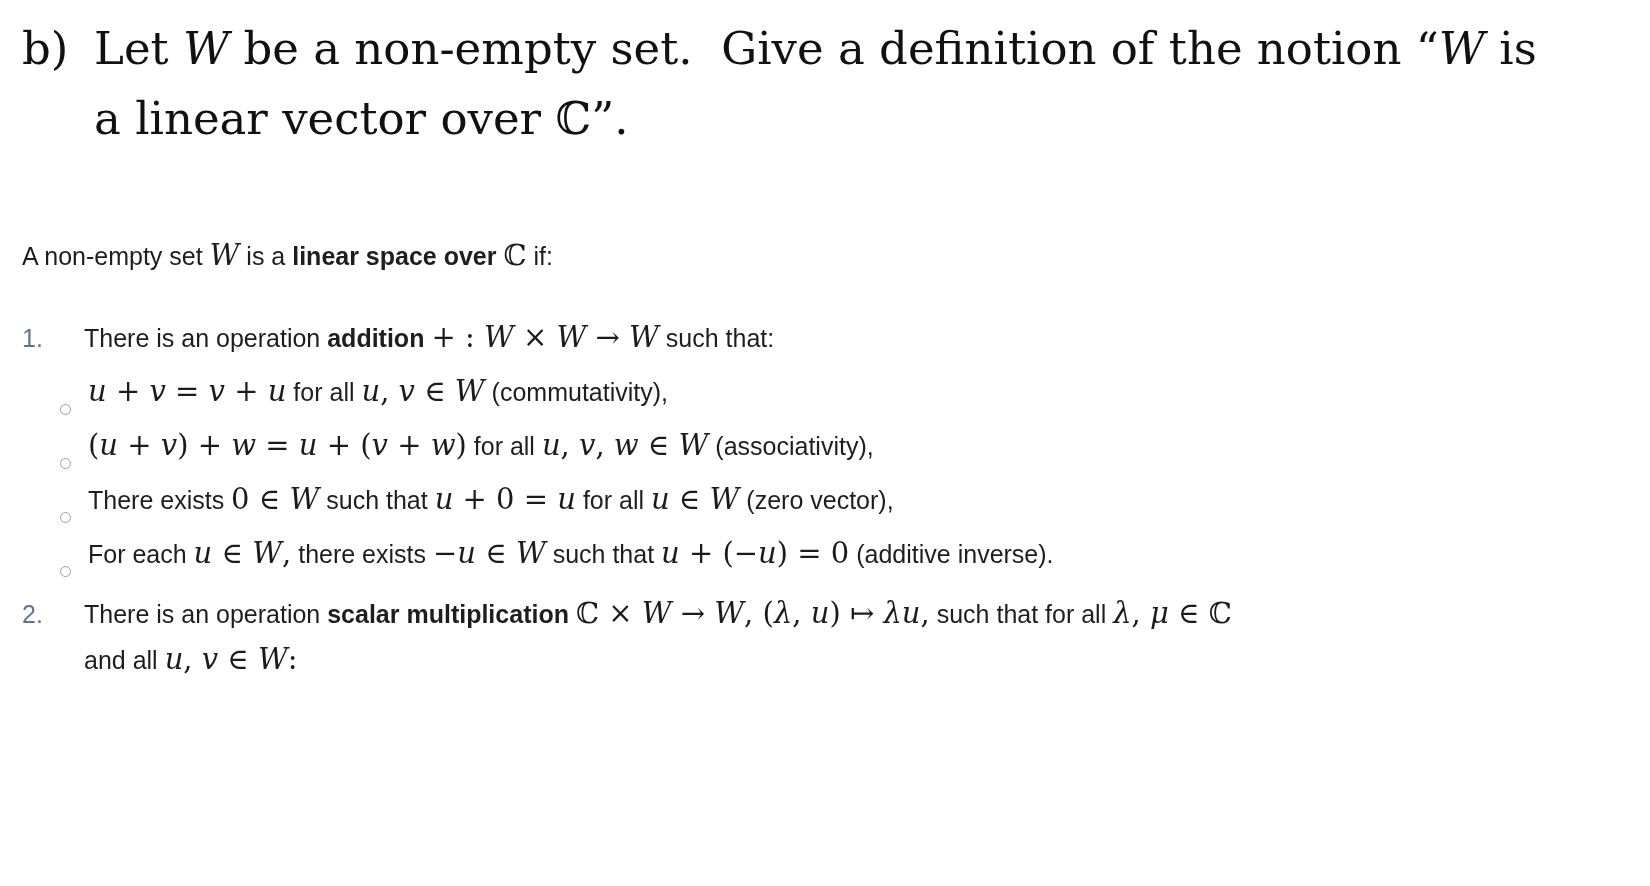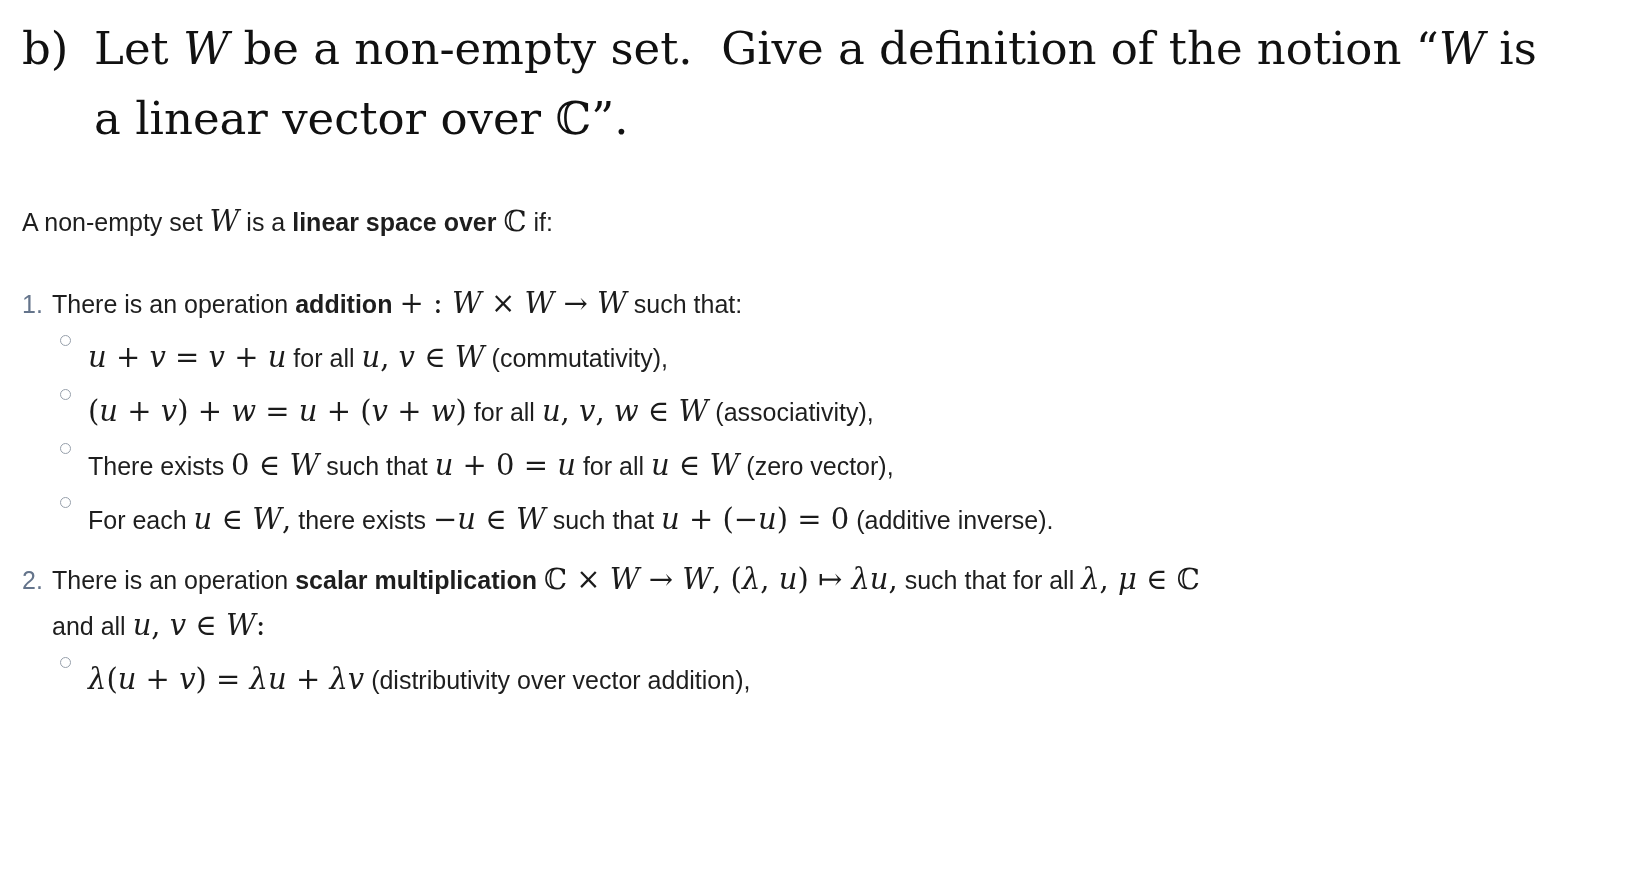--- a/index.html
+++ b/index.html
@@ -17,33 +17,33 @@
     font-family:"DejaVu Serif","Liberation Serif",serif;
     font-weight:400;font-size:45px;line-height:70px;
     color:#111111;margin:0;
   }
   .q-marker{flex:0 0 72px;}
   .q-text{flex:1;}
   .h{font-style:normal;}
   .hi{font-style:italic;}
 
   
-  .intro{margin:50px 0 0;line-height:37px;}
+  .intro{margin:84px 0 0;line-height:37px;}
 
   ol.def-list{list-style:none;margin:40px 0 0;padding:0;}
   ol.def-list>li{display:flex;margin:0 0 4px;}
   .num{
     flex:0 0 30px;color:#64748b;line-height:46px;
     font-variant-numeric:tabular-nums;
   }
   .li-body{flex:1;min-width:0;}
-  .li-text{line-height:46px;}
+  .li-text{line-height:46px;margin-left:32px;}
 
   ul.axioms{list-style:none;margin:6px 0 10px;padding:0 0 0 8px;}
-  ul.axioms li{display:flex;align-items:flex-start;margin:8px 0;line-height:46px;}
+  ul.axioms li{display:flex;align-items:flex-end;margin:8px 0;line-height:46px;}
   .ring{
     flex:0 0 auto;width:9px;height:9px;
     border:1.5px solid #97a0ab;border-radius:50%;
     margin-right:17px;
   }
   .axiom-text{flex:1;min-width:0;}
 
   
   .t{}
   .b{font-weight:700;}
@@ -88,22 +88,18 @@
               <span class="axiom-text"><span class="t">For each </span><span class="mi">u</span><span class="mo"> ∈ </span><span class="mi">W</span><span class="mo">,</span><span class="t"> there exists </span><span class="mo">−</span><span class="mi">u</span><span class="mo"> ∈ </span><span class="mi">W</span><span class="t"> such that </span><span class="mi">u</span><span class="mo"> + (−</span><span class="mi">u</span><span class="mo">) = 0</span><span class="t"> (additive inverse).</span></span>
             </li>
           </ul>
       </div>
     </li>
     <li>
       <span class="num">2.</span>
       <div class="li-body">
         <div class="li-text"><span class="t">There is an operation </span><span class="b">scalar multiplication</span><span class="t"> </span><span class="mo">ℂ × </span><span class="mi">W</span><span class="mo"> → </span><span class="mi">W</span><span class="mo">, (</span><span class="mi">λ</span><span class="mo">, </span><span class="mi">u</span><span class="mo">) ↦ </span><span class="mi">λu</span><span class="mo">,</span><span class="t"> such that for all </span><span class="mi">λ</span><span class="mo">, </span><span class="mi">μ</span><span class="mo"> ∈ ℂ</span><br><span class="t">and all </span><span class="mi">u</span><span class="mo">, </span><span class="mi">v</span><span class="mo"> ∈ </span><span class="mi">W</span><span class="mo">:</span></div>
         <ul class="axioms">
-            <li>
-              <span class="ring"></span>
-              <span class="axiom-text"><span class="mi">λ</span><span class="mo">(</span><span class="mi">u</span><span class="mo"> + </span><span class="mi">v</span><span class="mo">) = </span><span class="mi">λu</span><span class="mo"> + </span><span class="mi">λv</span><span class="t"> (distributivity over vector addition),</span></span>
-            </li>
           </ul>
       </div>
     </li>
   </ol>
 
 </div>
 
 </body></html>

